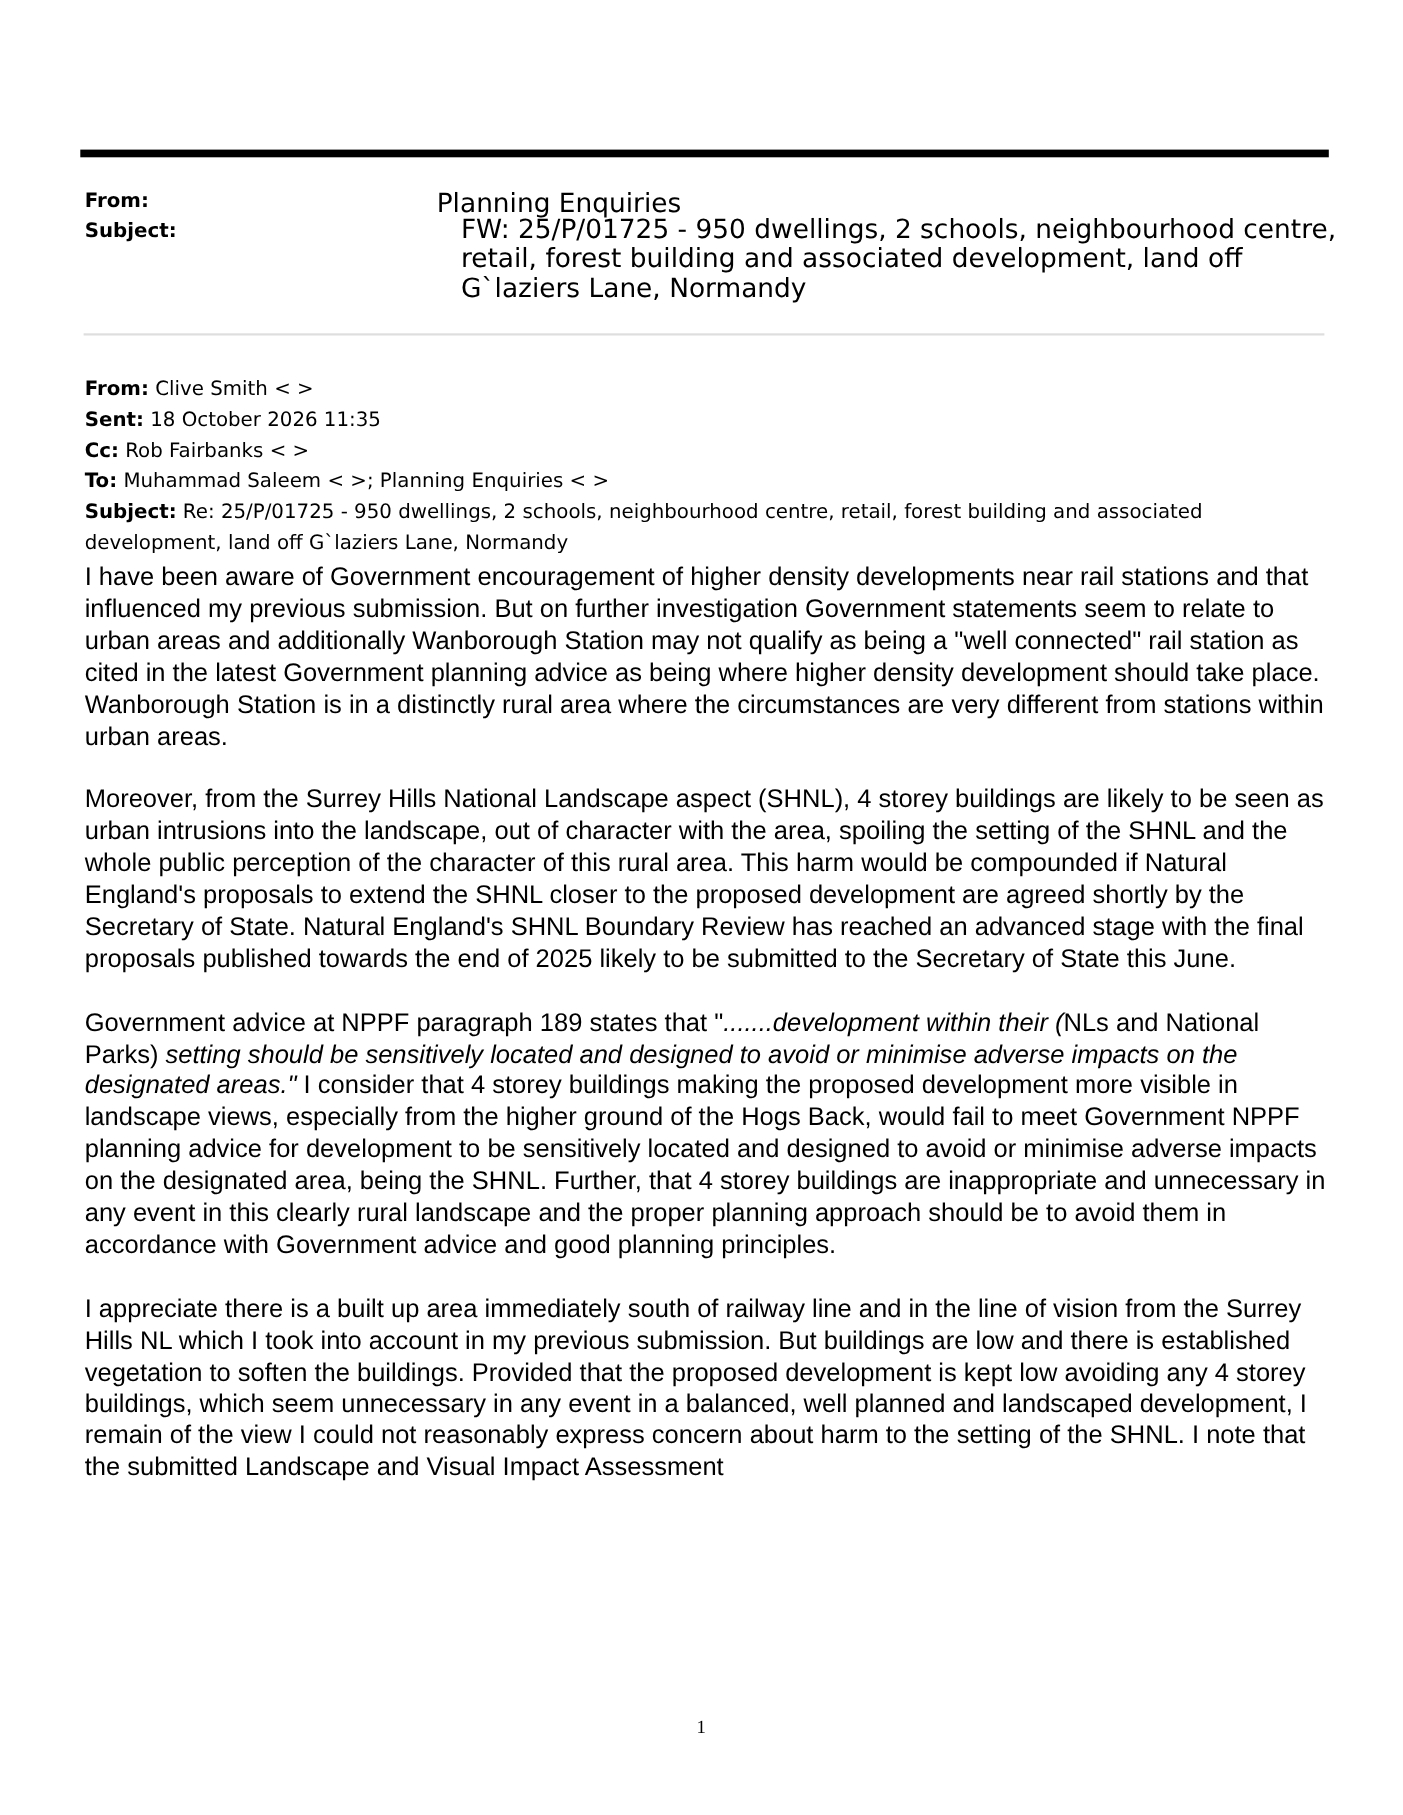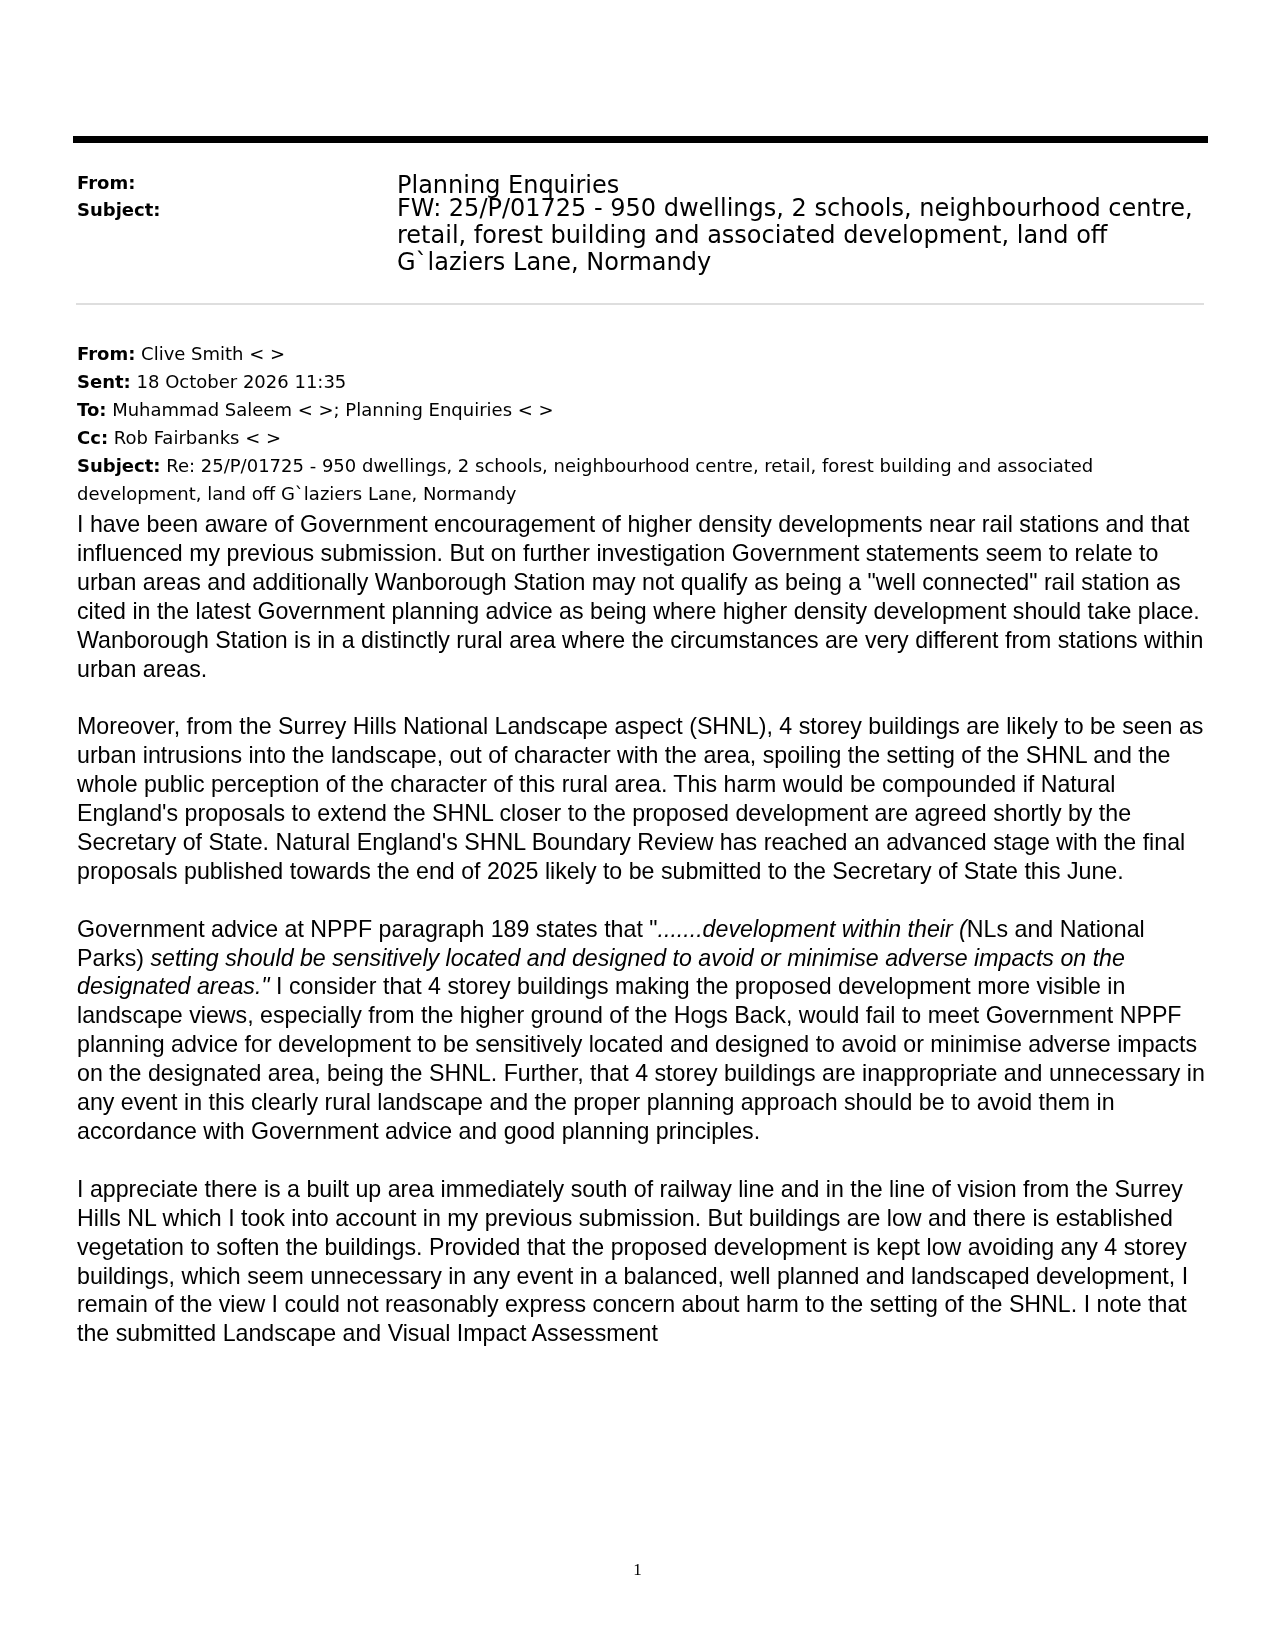--- a/index.html
+++ b/index.html
@@ -21,29 +21,29 @@
 <body>
 
 <div class="page">
 
   <div class="top-rule"></div>
 
   <div class="hdr-label" style="top:172px;">From:</div>
   <div class="hdr-value" style="top:172px;">Planning Enquiries</div>
 
   <div class="hdr-label" style="top:199px;">Subject:</div>
-  <div class="hdr-value" style="top:195px;">FW: 25/P/01725 - 950 dwellings, 2 schools, neighbourhood centre, retail, forest building and associated development, land off G`laziers Lane, Normandy</div>
+  <div class="hdr-value" style="top:195px;margin-left:22px;">FW: 25/P/01725 - 950 dwellings, 2 schools, neighbourhood centre, retail, forest building and associated development, land off G`laziers Lane, Normandy</div>
 
   <div class="sep"></div>
 
   <div class="meta">
     <span class="meta-line"><b>From:</b><span> Clive Smith &lt; &gt;</span></span>
     <span class="meta-line"><b>Sent:</b><span> 18 October 2026 11:35</span></span>
+    <span class="meta-line"><b>Cc:</b><span> Rob Fairbanks &lt; &gt;</span></span>
     <span class="meta-line"><b>To:</b><span> Muhammad Saleem &lt; &gt;; Planning Enquiries &lt; &gt;</span></span>
-    <span class="meta-line"><b>Cc:</b><span> Rob Fairbanks &lt; &gt;</span></span>
     <span class="meta-line"><b>Subject:</b><span> Re: 25/P/01725 - 950 dwellings, 2 schools, neighbourhood centre, retail, forest building and associated development, land off G`laziers Lane, Normandy</span></span>
   </div>
 
   <div class="body-text">
     <p>I have been aware of Government encouragement of higher density developments near rail stations and that influenced my previous submission. But on further investigation Government statements seem to relate to urban areas and additionally Wanborough Station may not qualify as being a "well connected" rail station as cited in the latest Government planning advice as being where higher density development should take place.  Wanborough Station is in a distinctly rural area where the circumstances are very different from stations within urban areas.</p>
     <p>Moreover, from the Surrey Hills National Landscape aspect (SHNL), 4 storey buildings are likely to be seen as urban intrusions into the landscape, out of character with the area, spoiling the setting of the SHNL and the whole public perception of the character of this rural area. This harm would be compounded if Natural England's proposals to extend the SHNL closer to the proposed development are agreed shortly by the Secretary of State. Natural England's SHNL Boundary Review has reached an advanced stage with the final proposals published towards the end of 2025 likely to be submitted to the Secretary of State this June.</p>
     <p><span>Government advice at NPPF paragraph 189 states that "</span><i>.......development within their (</i><span>NLs and National Parks) </span><i>setting should be sensitively located and designed to avoid or minimise adverse impacts on the designated areas."</i><span> I consider that 4 storey buildings making the proposed development more visible in landscape views, especially from the higher ground of the Hogs Back, would fail to meet Government NPPF planning advice for development to be sensitively located and designed to avoid or minimise adverse impacts on the designated area, being the SHNL. Further, that 4 storey buildings are inappropriate and unnecessary in any event in this clearly rural landscape and the proper planning approach should be to avoid them in accordance with Government advice and good planning principles.</span></p>
     <p>I appreciate there is a built up area immediately south of railway line and in the line of vision from the Surrey Hills NL which I took into account in my previous submission. But buildings are low and there is established vegetation to soften the buildings. Provided that the proposed development is kept low avoiding any 4 storey buildings, which seem unnecessary in any event in a balanced, well planned and landscaped development, I remain of the view I could not reasonably express concern about harm to the setting of the SHNL. I note that the submitted Landscape and Visual Impact Assessment</p>
   </div>
 

